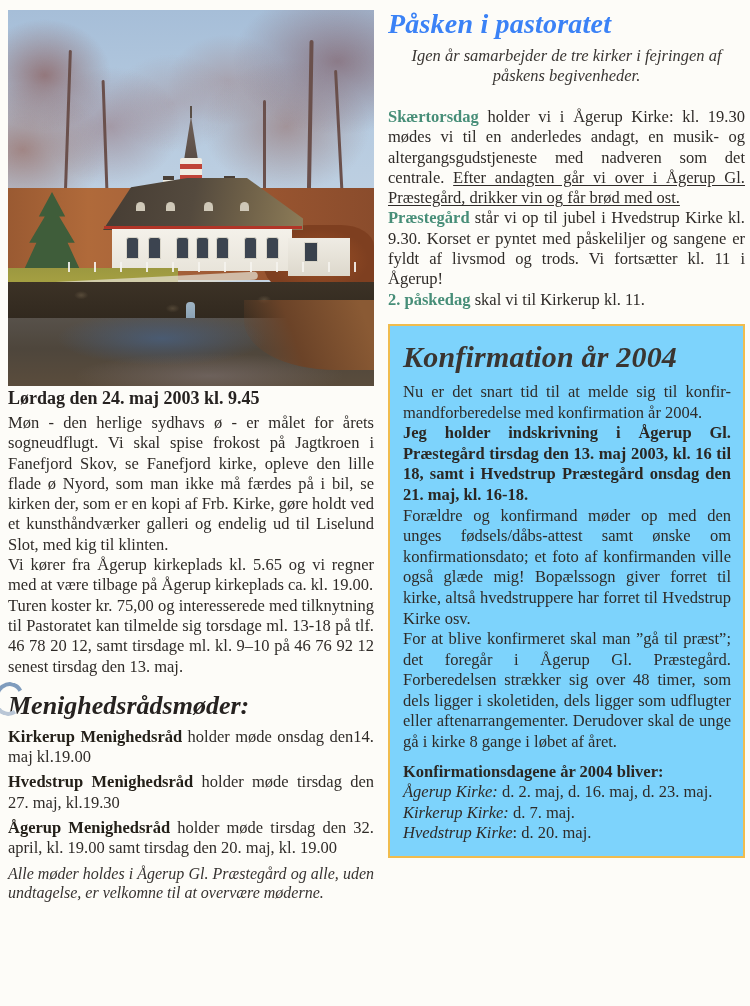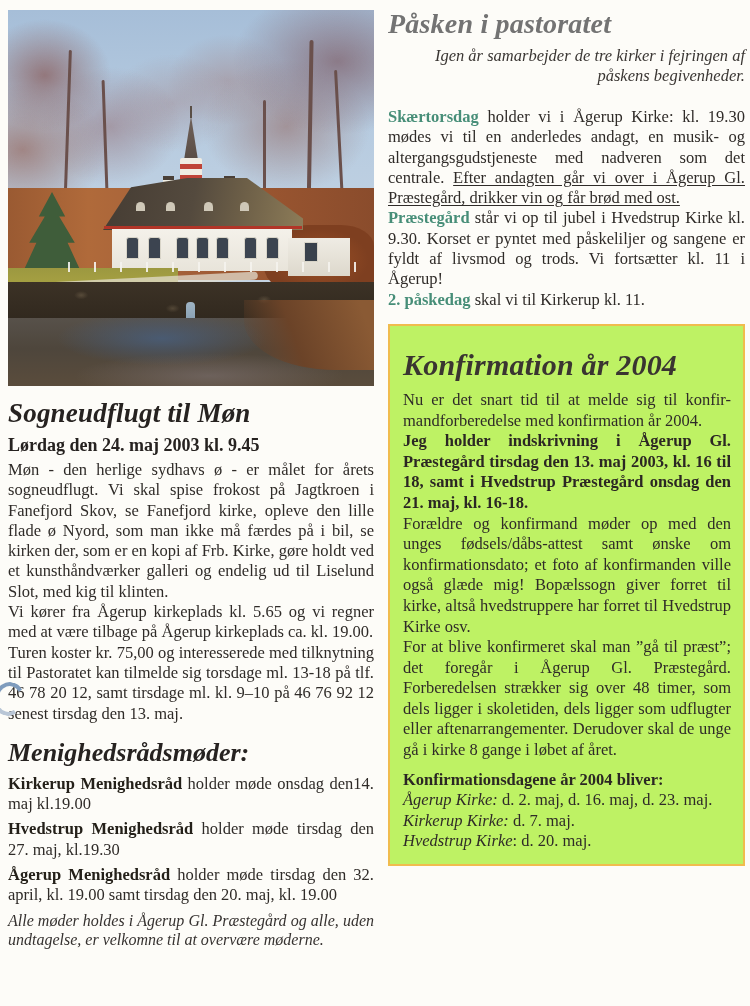--- a/index.html
+++ b/index.html
@@ -10,36 +10,36 @@
     color:#2f2b28;
     -webkit-font-smoothing:antialiased;
   }
   .page{position:absolute;inset:0;}
   
   .col-left{position:absolute;left:8px;top:0;width:366px;}
   .col-right{position:absolute;left:388px;top:4px;width:357px;}
   
   .body{font-size:16.5px;line-height:20.3px;text-align:justify;margin:0;}
   h1,h2,h3{margin:0;font-weight:bold;}
-  .red-title{font-size:28px;font-style:italic;color:#737373;letter-spacing:.2px;margin:4px 0 6px 0;}
-  .intro{font-size:16.5px;font-style:italic;line-height:20px;text-align:right;margin:2px 0 0 0;color:#3a3633;}
+  .red-title{font-size:28px;font-style:italic;color:#3b82f6;letter-spacing:.2px;margin:4px 0 6px 0;}
+  .intro{font-size:16.5px;font-style:italic;line-height:20px;text-align:center;margin:2px 0 0 0;color:#3a3633;}
   .events{margin-top:21px;}
   .event .day{color:#478e78;font-weight:bold;margin-top:24px;}
   .event .ul{text-decoration:underline;text-underline-offset:2px;}
   .trip-title{font-size:27px;font-style:italic;color:#262220;margin:12px 0 6px 0;letter-spacing:.2px;}
   .trip-subtitle{font-size:18px;color:#262220;margin:2px 0 4px 0;}
   .meetings-title{font-size:26px;font-style:italic;color:#262220;margin:14px 0 6px 0;}
   .mitem{margin-top:5px;}
   .mitem b{color:#242019;}
   .footnote{font-size:16px;font-style:italic;line-height:19.5px;text-align:justify;margin-top:5px;color:#363230;}
   
   .kbox{
     margin-top:14px;box-sizing:border-box;width:357px;
-    background:#bef264;border:2px solid #f0bc4e;
-    padding:18px 12px 12px 13px;
+    background:#7dd3fc;border:2px solid #f0bc4e;
+    padding:10px 12px 12px 13px;
   }
   .kbox-title{font-size:30px;font-style:italic;color:#3a3531;margin:4px 0 8px 0;letter-spacing:.2px;}
   .kbox .body{line-height:20.6px;}
   .kbox .strong{font-weight:bold;color:#2b2723;}
   .khead{margin-top:9px;}
   .kline{text-align:left;}
   .kline i{font-style:italic;}
   .alle{text-align:left;font-style:italic;padding-left:20px;}
   
   .photo{position:relative;width:366px;height:376px;margin-top:10px;overflow:hidden;background:#b3c8dd;}
@@ -150,21 +150,20 @@
       <div class="conifer"></div>
       <div class="grass"></div>
       <div class="path"></div>
       <div class="fence"></div>
       <div class="bridge"></div>
       <div class="fall"></div>
       <div class="water"></div>
       <div class="bank-right"></div>
     </div>
 
-    <h2 class="trip-title">Sogneudflugt til Møn</h2>
     <h3 class="trip-subtitle">Lørdag den 24. maj 2003 kl. 9.45</h3>
     <p class="body">Møn - den herlige sydhavs ø - er målet for årets sogneudflugt. Vi skal spise frokost på Jagtkroen i Fanefjord Skov, se Fanefjord kirke, opleve den lille flade ø Nyord, som man ikke må færdes på i bil, se kirken der, som er en kopi af Frb. Kirke, gøre holdt ved et kunsthåndværker galleri og endelig ud til Liselund Slot, med kig til klinten.</p>
     <p class="body">Vi kører fra Ågerup kirkeplads kl. 5.65 og vi regner med at være tilbage på Ågerup kirkeplads ca. kl. 19.00.</p>
     <p class="body">Turen koster kr. 75,00 og interesserede med tilknytning til Pastoratet kan tilmelde sig torsdage ml. 13-18 på tlf. 46 78 20 12, samt tirsdage ml. kl. 9–10 på 46 76 92 12  senest tirsdag den 13. maj.</p>
 
     <h2 class="meetings-title">Menighedsrådsmøder:</h2>
     <p class="body mitem"><b>Kirkerup Menighedsråd</b><span> holder møde onsdag den14. maj kl.19.00</span></p>
     <p class="body mitem"><b>Hvedstrup Menighedsråd</b><span> holder møde tirsdag den 27. maj, kl.19.30</span></p>
     <p class="body mitem"><b>Ågerup Menighedsråd</b><span> holder møde tirsdag den 32. april, kl. 19.00 samt tirsdag den 20. maj, kl. 19.00</span></p>
     <p class="footnote">Alle møder holdes i Ågerup Gl. Præstegård og alle, uden undtagelse, er velkomne til at overvære møderne.</p>

